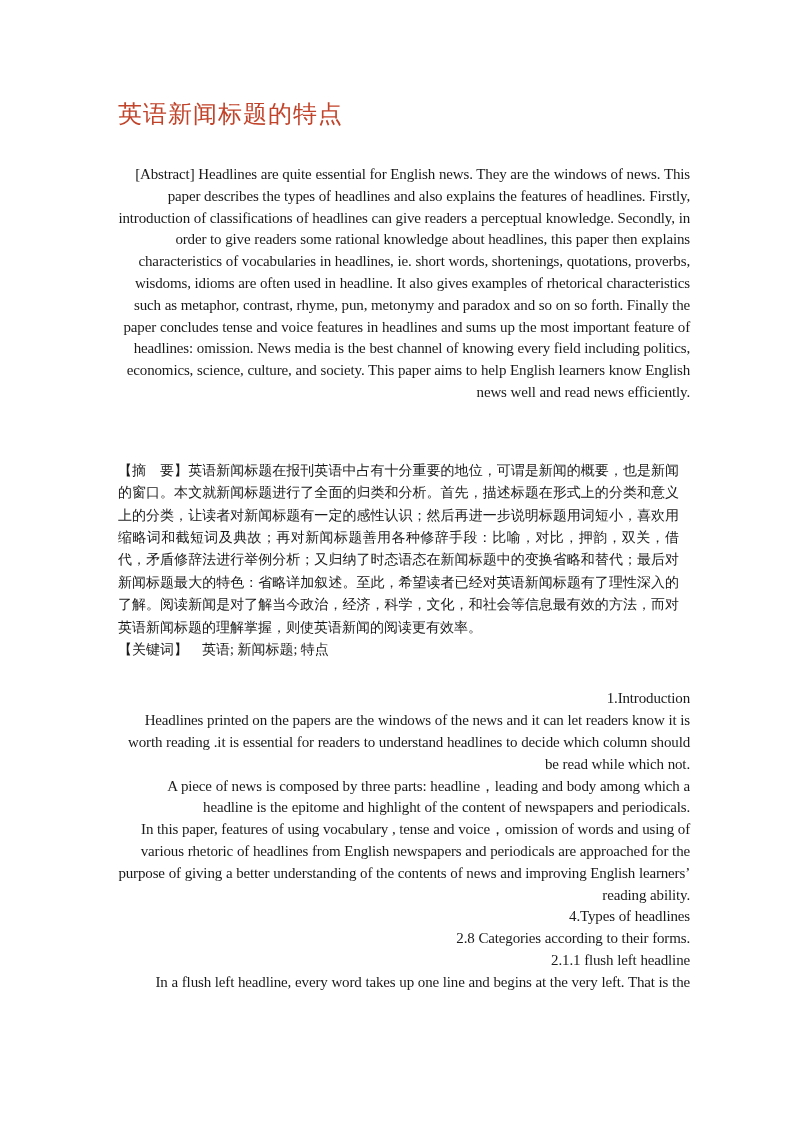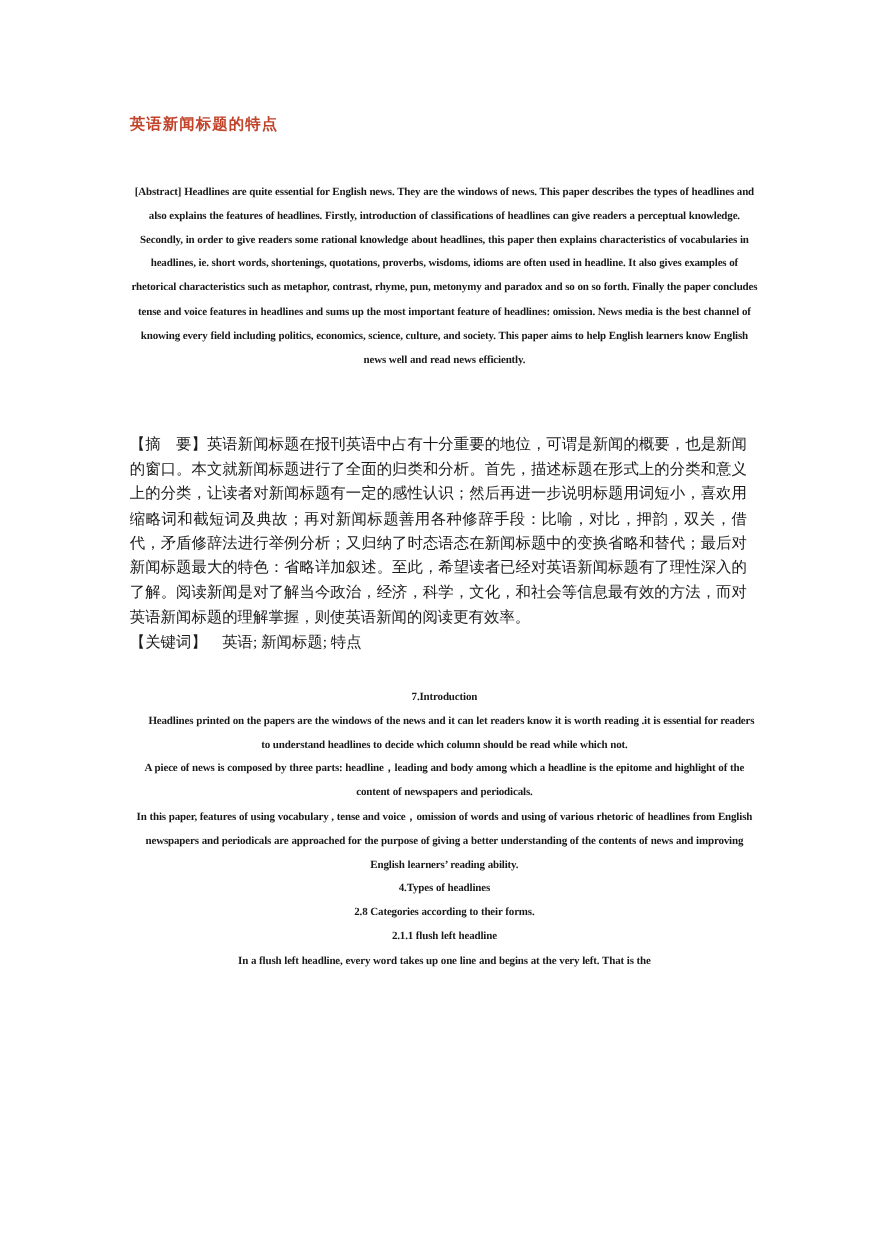--- a/index.html
+++ b/index.html
@@ -22,38 +22,37 @@
     color: var(--text-color);
   }
   .content {
     position: absolute;
     left: 118px;
     top: 0;
     width: 572px;
   }
   .doc-title {
     margin: 99px 0 0 0;
-    font-size: 14px;
+    font-size: 24px;
     line-height: 30px;
-    font-weight: bold;
+    font-weight: normal;
     letter-spacing: 1px;
     color: var(--title-color);
   }
   .para {
     margin: 0;
     padding: 0;
   }
   .en {
-    font-size: 10px;
+    font-size: 15px;
     line-height: 21.8px;
     letter-spacing: -0.15px;
     word-spacing: 0.2px;
     white-space: pre-wrap;
-    text-align: center;
-    font-weight: bold;
+    text-align: right;
   }
   .abstract-en {
     margin-top: 35px;
   }
   .zh-block {
     margin-top: 56px;
     width: 561px;
   }
   .zh {
     font-size: 14px;
@@ -77,21 +76,21 @@
 
     <p class="para en abstract-en">[Abstract] Headlines are quite essential for English news. They are the windows of news. This paper describes the types of headlines and also explains the features of headlines. Firstly, introduction of classifications of headlines can give readers a perceptual knowledge. Secondly, in order to give readers some rational knowledge about headlines, this paper then explains characteristics of vocabularies in headlines, ie. short words, shortenings, quotations, proverbs, wisdoms, idioms are often used in headline. It also gives examples of rhetorical characteristics such as metaphor, contrast, rhyme, pun, metonymy and paradox and so on so forth. Finally the paper concludes tense and voice features in headlines and sums up the most important feature of headlines: omission. News media is the best channel of knowing every field including politics, economics, science, culture, and society. This paper aims to help English learners know English news well and read news efficiently.</p>
 
 
     <div class="zh-block">
       <p class="para zh">【摘　要】英语新闻标题在报刊英语中占有十分重要的地位，可谓是新闻的概要，也是新闻的窗口。本文就新闻标题进行了全面的归类和分析。首先，描述标题在形式上的分类和意义上的分类，让读者对新闻标题有一定的感性认识；然后再进一步说明标题用词短小，喜欢用缩略词和截短词及典故；再对新闻标题善用各种修辞手段：比喻，对比，押韵，双关，借代，矛盾修辞法进行举例分析；又归纳了时态语态在新闻标题中的变换省略和替代；最后对新闻标题最大的特色：省略详加叙述。至此，希望读者已经对英语新闻标题有了理性深入的了解。阅读新闻是对了解当今政治，经济，科学，文化，和社会等信息最有效的方法，而对英语新闻标题的理解掌握，则使英语新闻的阅读更有效率。</p>
       <p class="para zh zh-keywords">【关键词】　英语; 新闻标题; 特点</p>
     </div>
 
     <div class="body-block">
-        <p class="para en">7.Introduction</p>
+        <p class="para en">1.Introduction</p>
         <p class="para en">     Headlines printed on the papers are the windows of the news and it can let readers know it is worth reading .it is essential for readers to understand headlines to decide which column should be read while which not.</p>
         <p class="para en">A piece of news is composed by three parts: headline，leading and body among which a headline is the epitome and highlight of the content of newspapers and periodicals.</p>
         <p class="para en">In this paper, features of using vocabulary , tense and voice，omission of words and using of various rhetoric of headlines from English newspapers and periodicals are approached for the purpose of giving a better understanding of the contents of news and improving English learners’ reading ability.</p>
         <p class="para en">4.Types of headlines</p>
         <p class="para en">2.8 Categories according to their forms.</p>
         <p class="para en">2.1.1 flush left headline</p>
         <p class="para en">In a flush left headline, every word takes up one line and begins at the very left. That is the</p>
       </div>
 
   </div>

